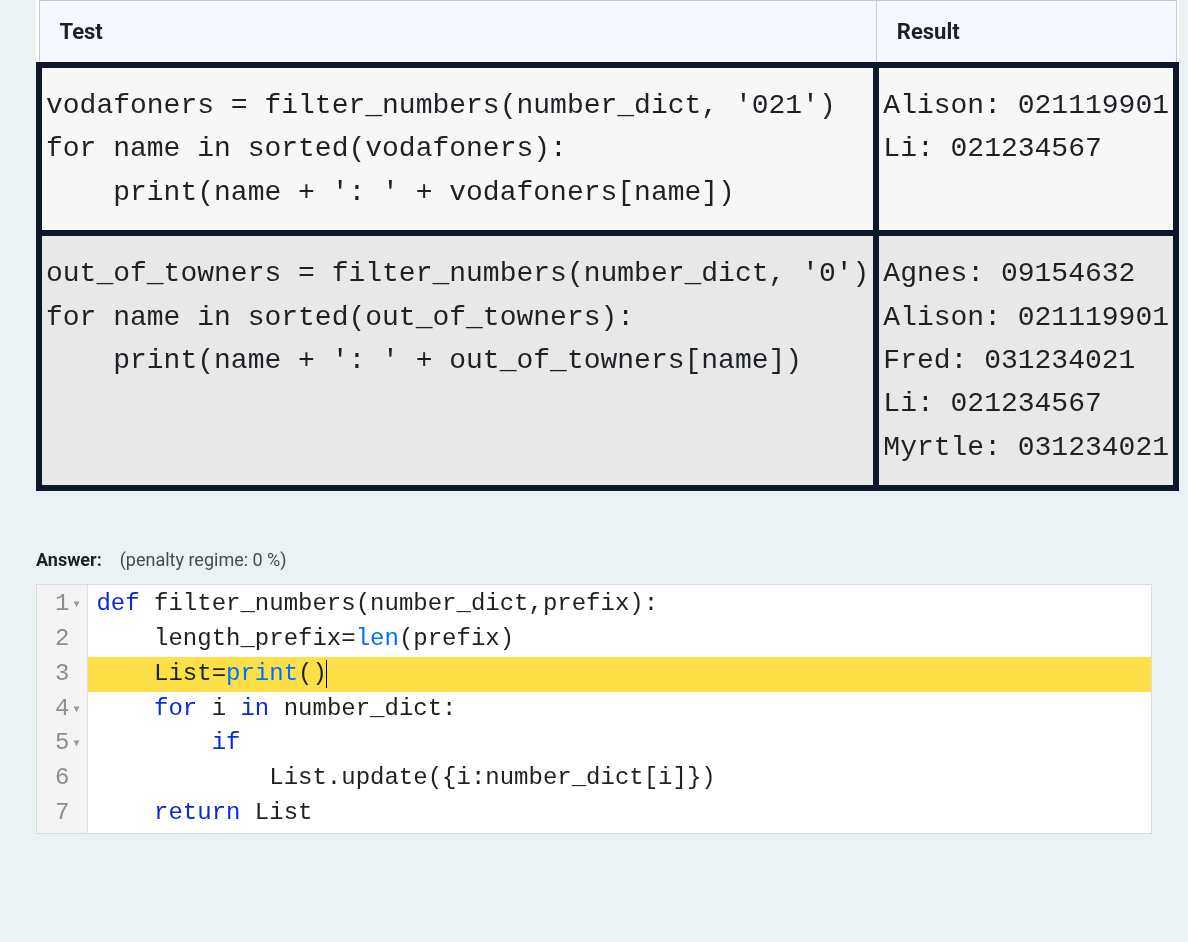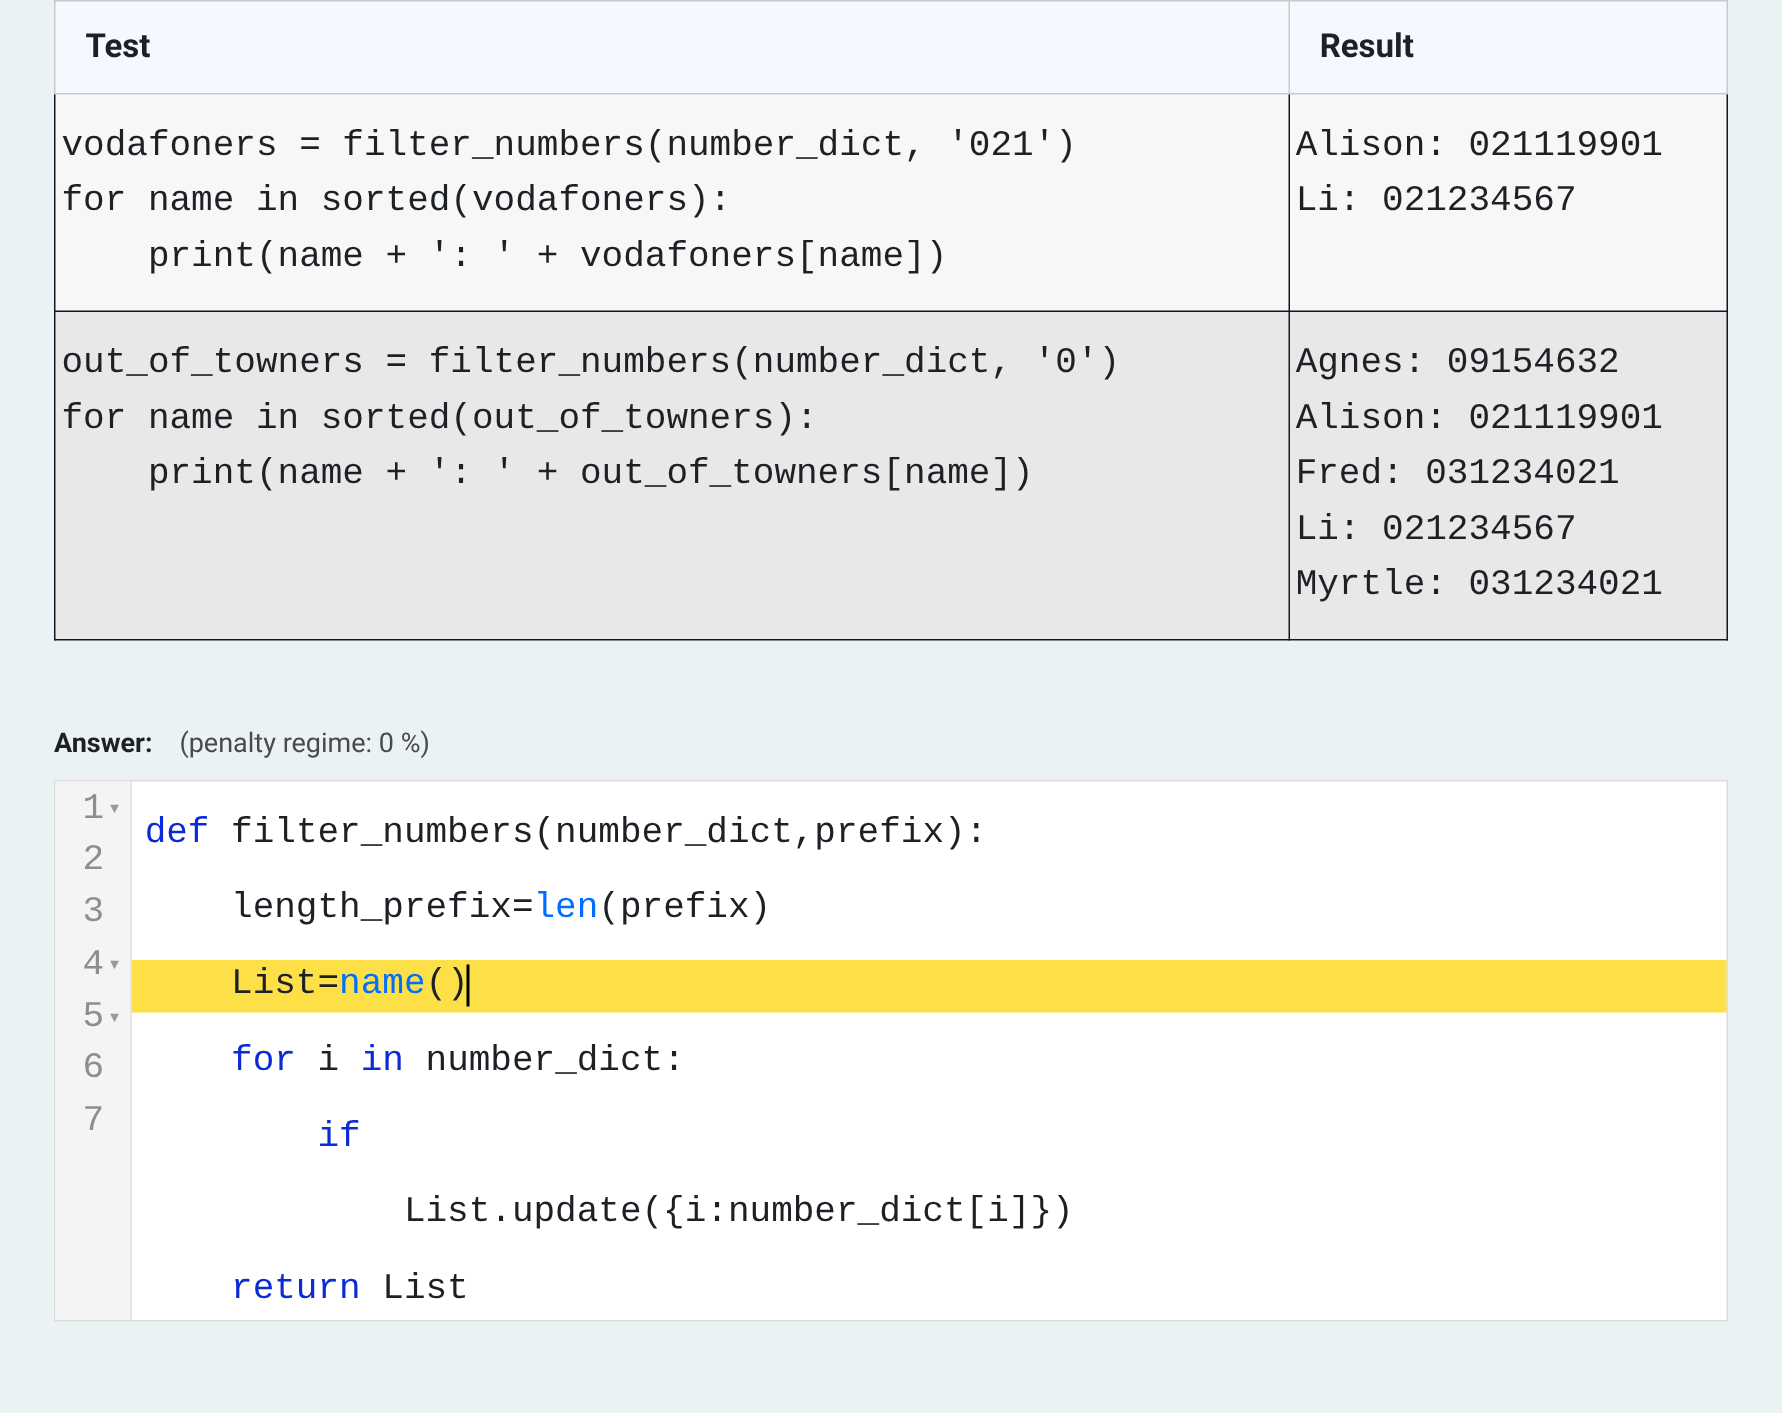--- a/index.html
+++ b/index.html
@@ -22,24 +22,24 @@
   table.test-table th {
     background: #f5f8ff;
     text-align: left;
     font-weight: 700;
     font-size: 22px;
     padding: 18px 20px;
     border: 1px solid #c9c9c9;
     color: #1d2125;
   }
   table.test-table td {
-    border: 1px solid #0f172a;
+    border: 6px solid #0f172a;
     padding: 16px 4px;
     font-family: "SFMono-Regular", Consolas, "Liberation Mono", Menlo, monospace;
-    font-size: 24px;
+    font-size: 28px;
     line-height: 1.55;
     vertical-align: top;
     white-space: pre;
     color: #1d2125;
   }
   table.test-table tr.row-odd td { background: #f7f7f7; }
   table.test-table tr.row-even td { background: #e8e8e8; }
 
   .answer-block { margin-top: 58px; }
   .answer-label {
@@ -86,21 +86,20 @@
     flex: 1;
     position: relative;
   }
   .code .line {
     height: 34.8px;
     padding: 0 8px;
     white-space: pre;
     display: flex;
     align-items: center;
     position: relative;
-    margin-top: 16px;
   }
   .code .line.active { background: #fde047; }
   .kw { color: #0b2bd6; }
   .fn { color: #006fff; }
   .cursor {
     display: inline-block;
     width: 1.5px;
     height: 28px;
     background: #000;
     vertical-align: middle;
@@ -154,21 +153,21 @@
           <div class="ln">2<span class="fold">&nbsp;</span></div>
           <div class="ln">3<span class="fold">&nbsp;</span></div>
           <div class="ln">4<span class="fold">▼</span></div>
           <div class="ln">5<span class="fold">▼</span></div>
           <div class="ln">6<span class="fold">&nbsp;</span></div>
           <div class="ln">7<span class="fold">&nbsp;</span></div>
         </div>
       <div class="code" id="code">
           <div class="line"><span class="kw">def</span><span> filter_numbers(number_dict,prefix):</span></div>
           <div class="line"><span>    length_prefix=</span><span class="fn">len</span><span>(prefix)</span></div>
-          <div class="line active"><span>    List=</span><span class="fn">name</span><span>()</span><span class="cursor"></span></div>
+          <div class="line active"><span>    List=</span><span class="fn">print</span><span>()</span><span class="cursor"></span></div>
           <div class="line"><span>    </span><span class="kw">for</span><span> i </span><span class="kw">in</span><span> number_dict:</span></div>
           <div class="line"><span>        </span><span class="kw">if</span></div>
           <div class="line"><span>            List.update({i:number_dict[i]})</span></div>
           <div class="line"><span>    </span><span class="kw">return</span><span> List</span></div>
         </div>
     </div>
   </div>
 
 </div>
 

